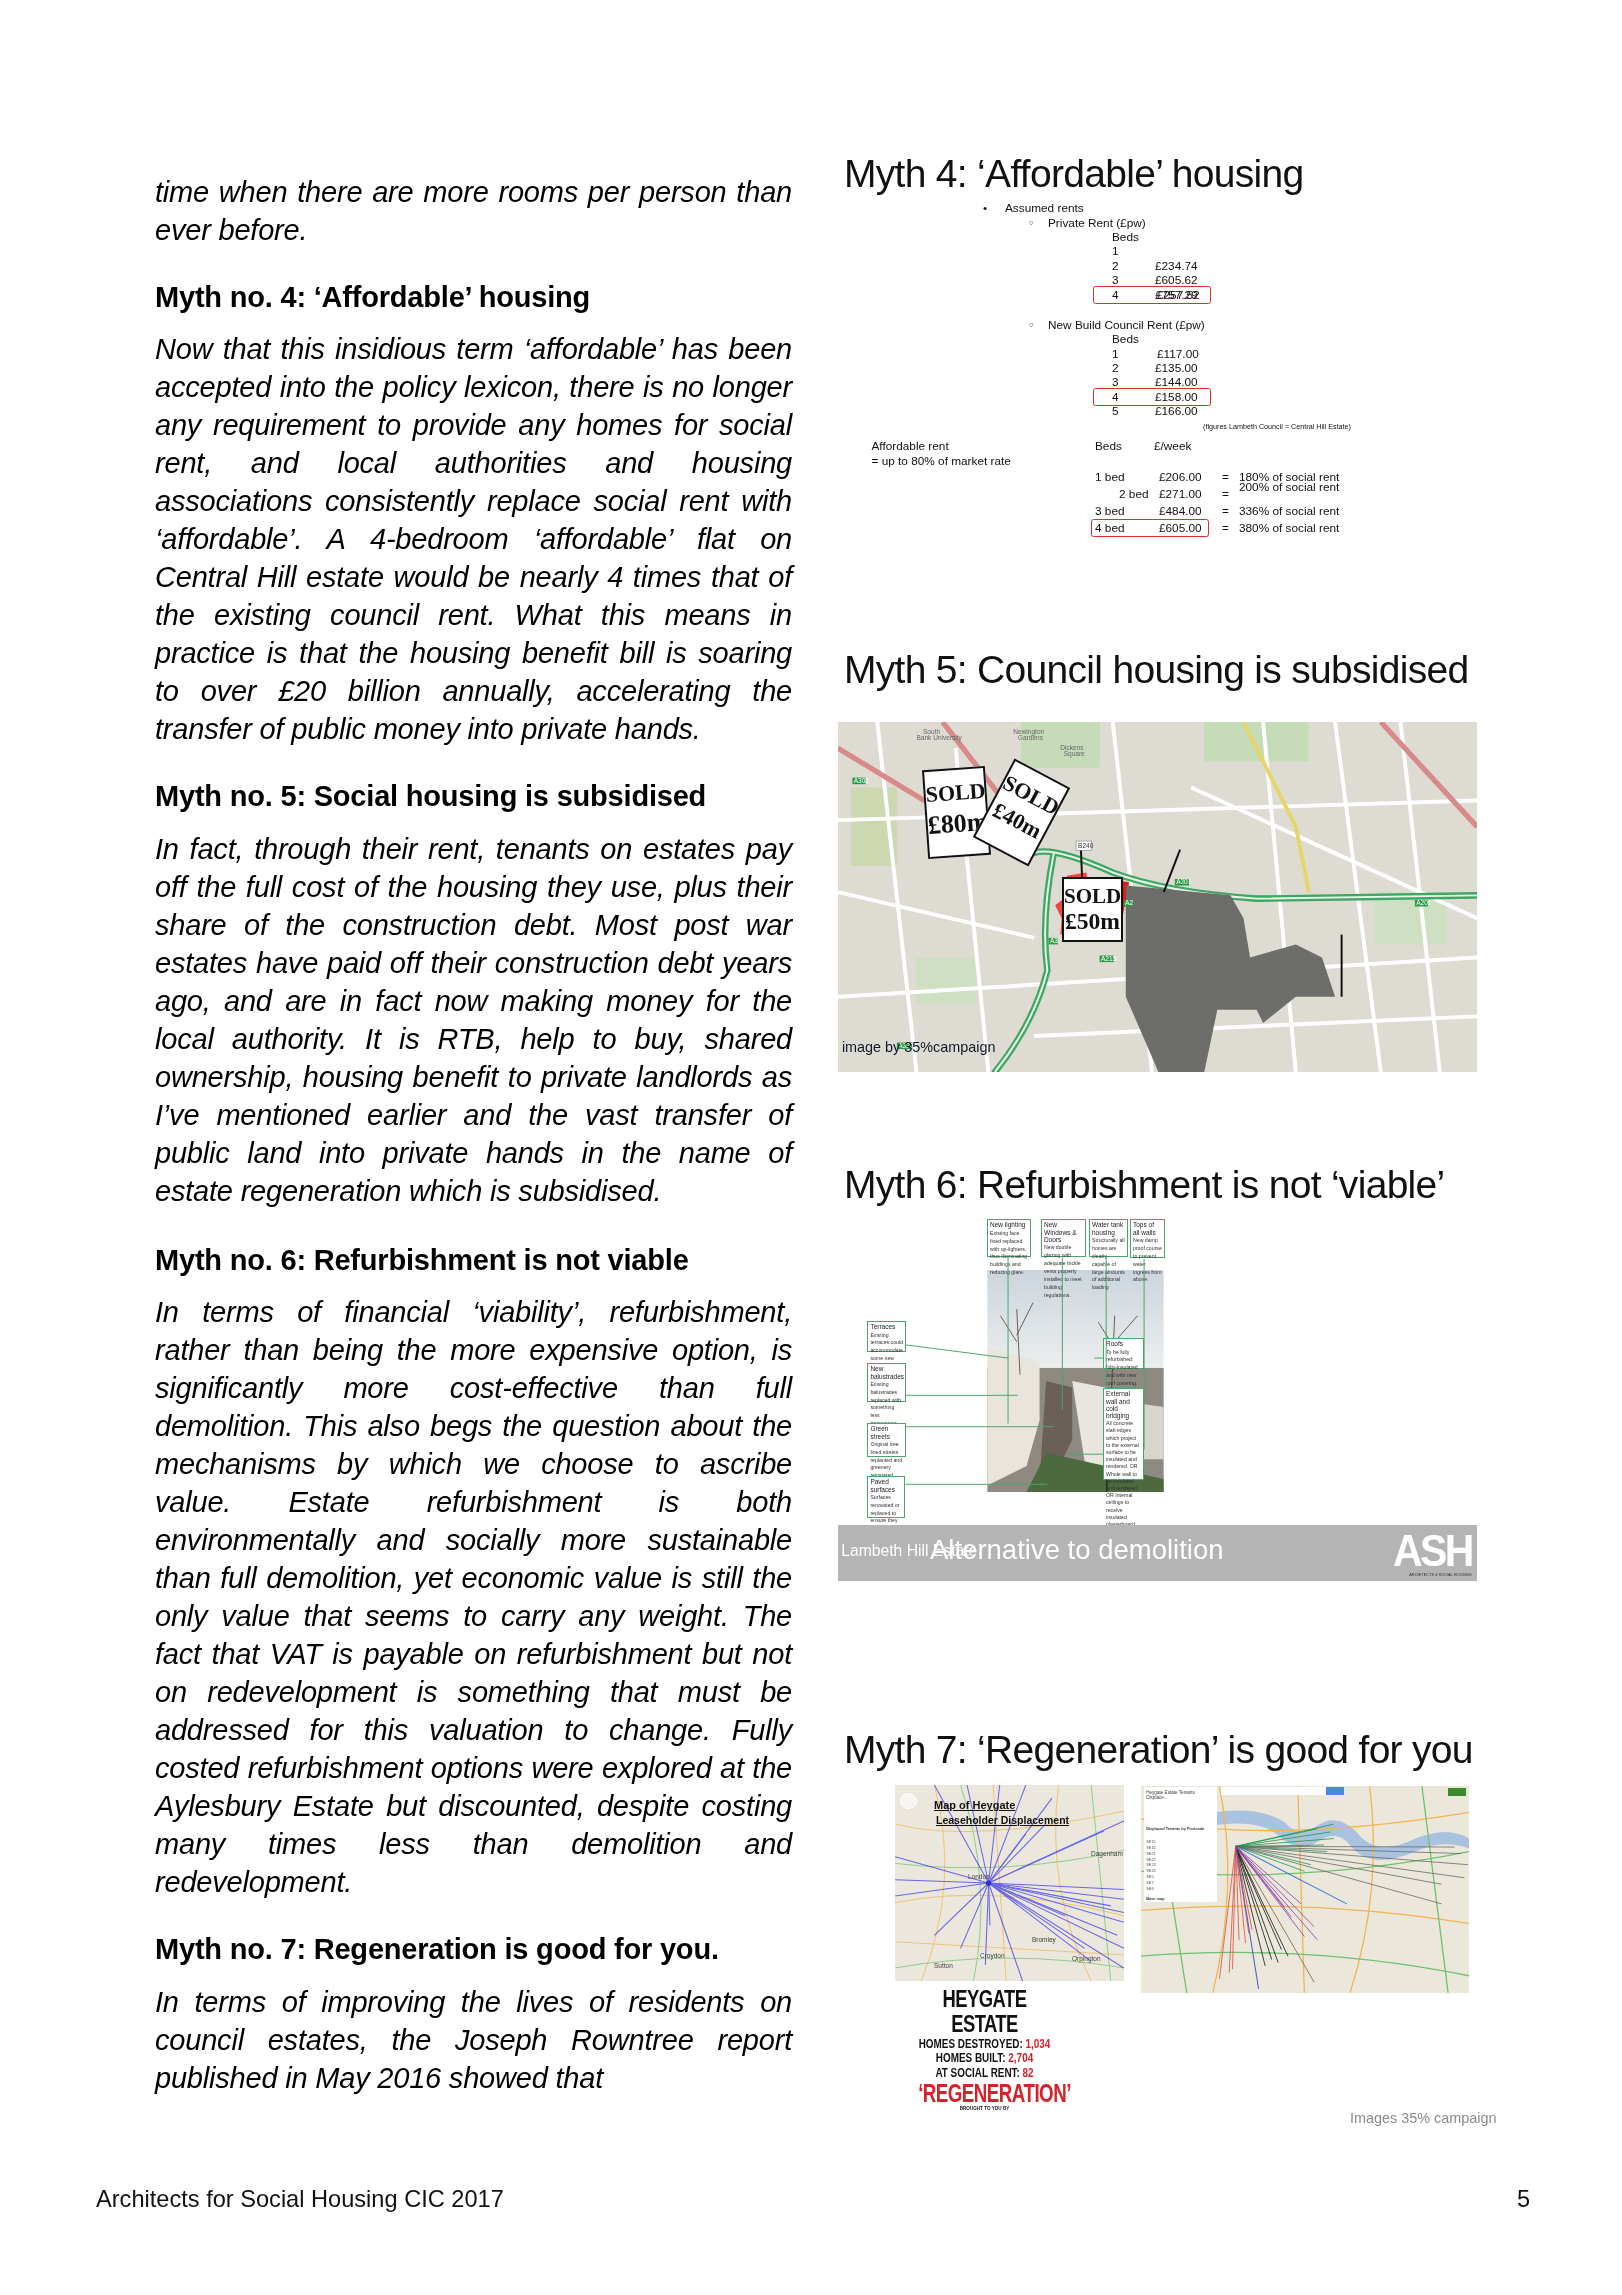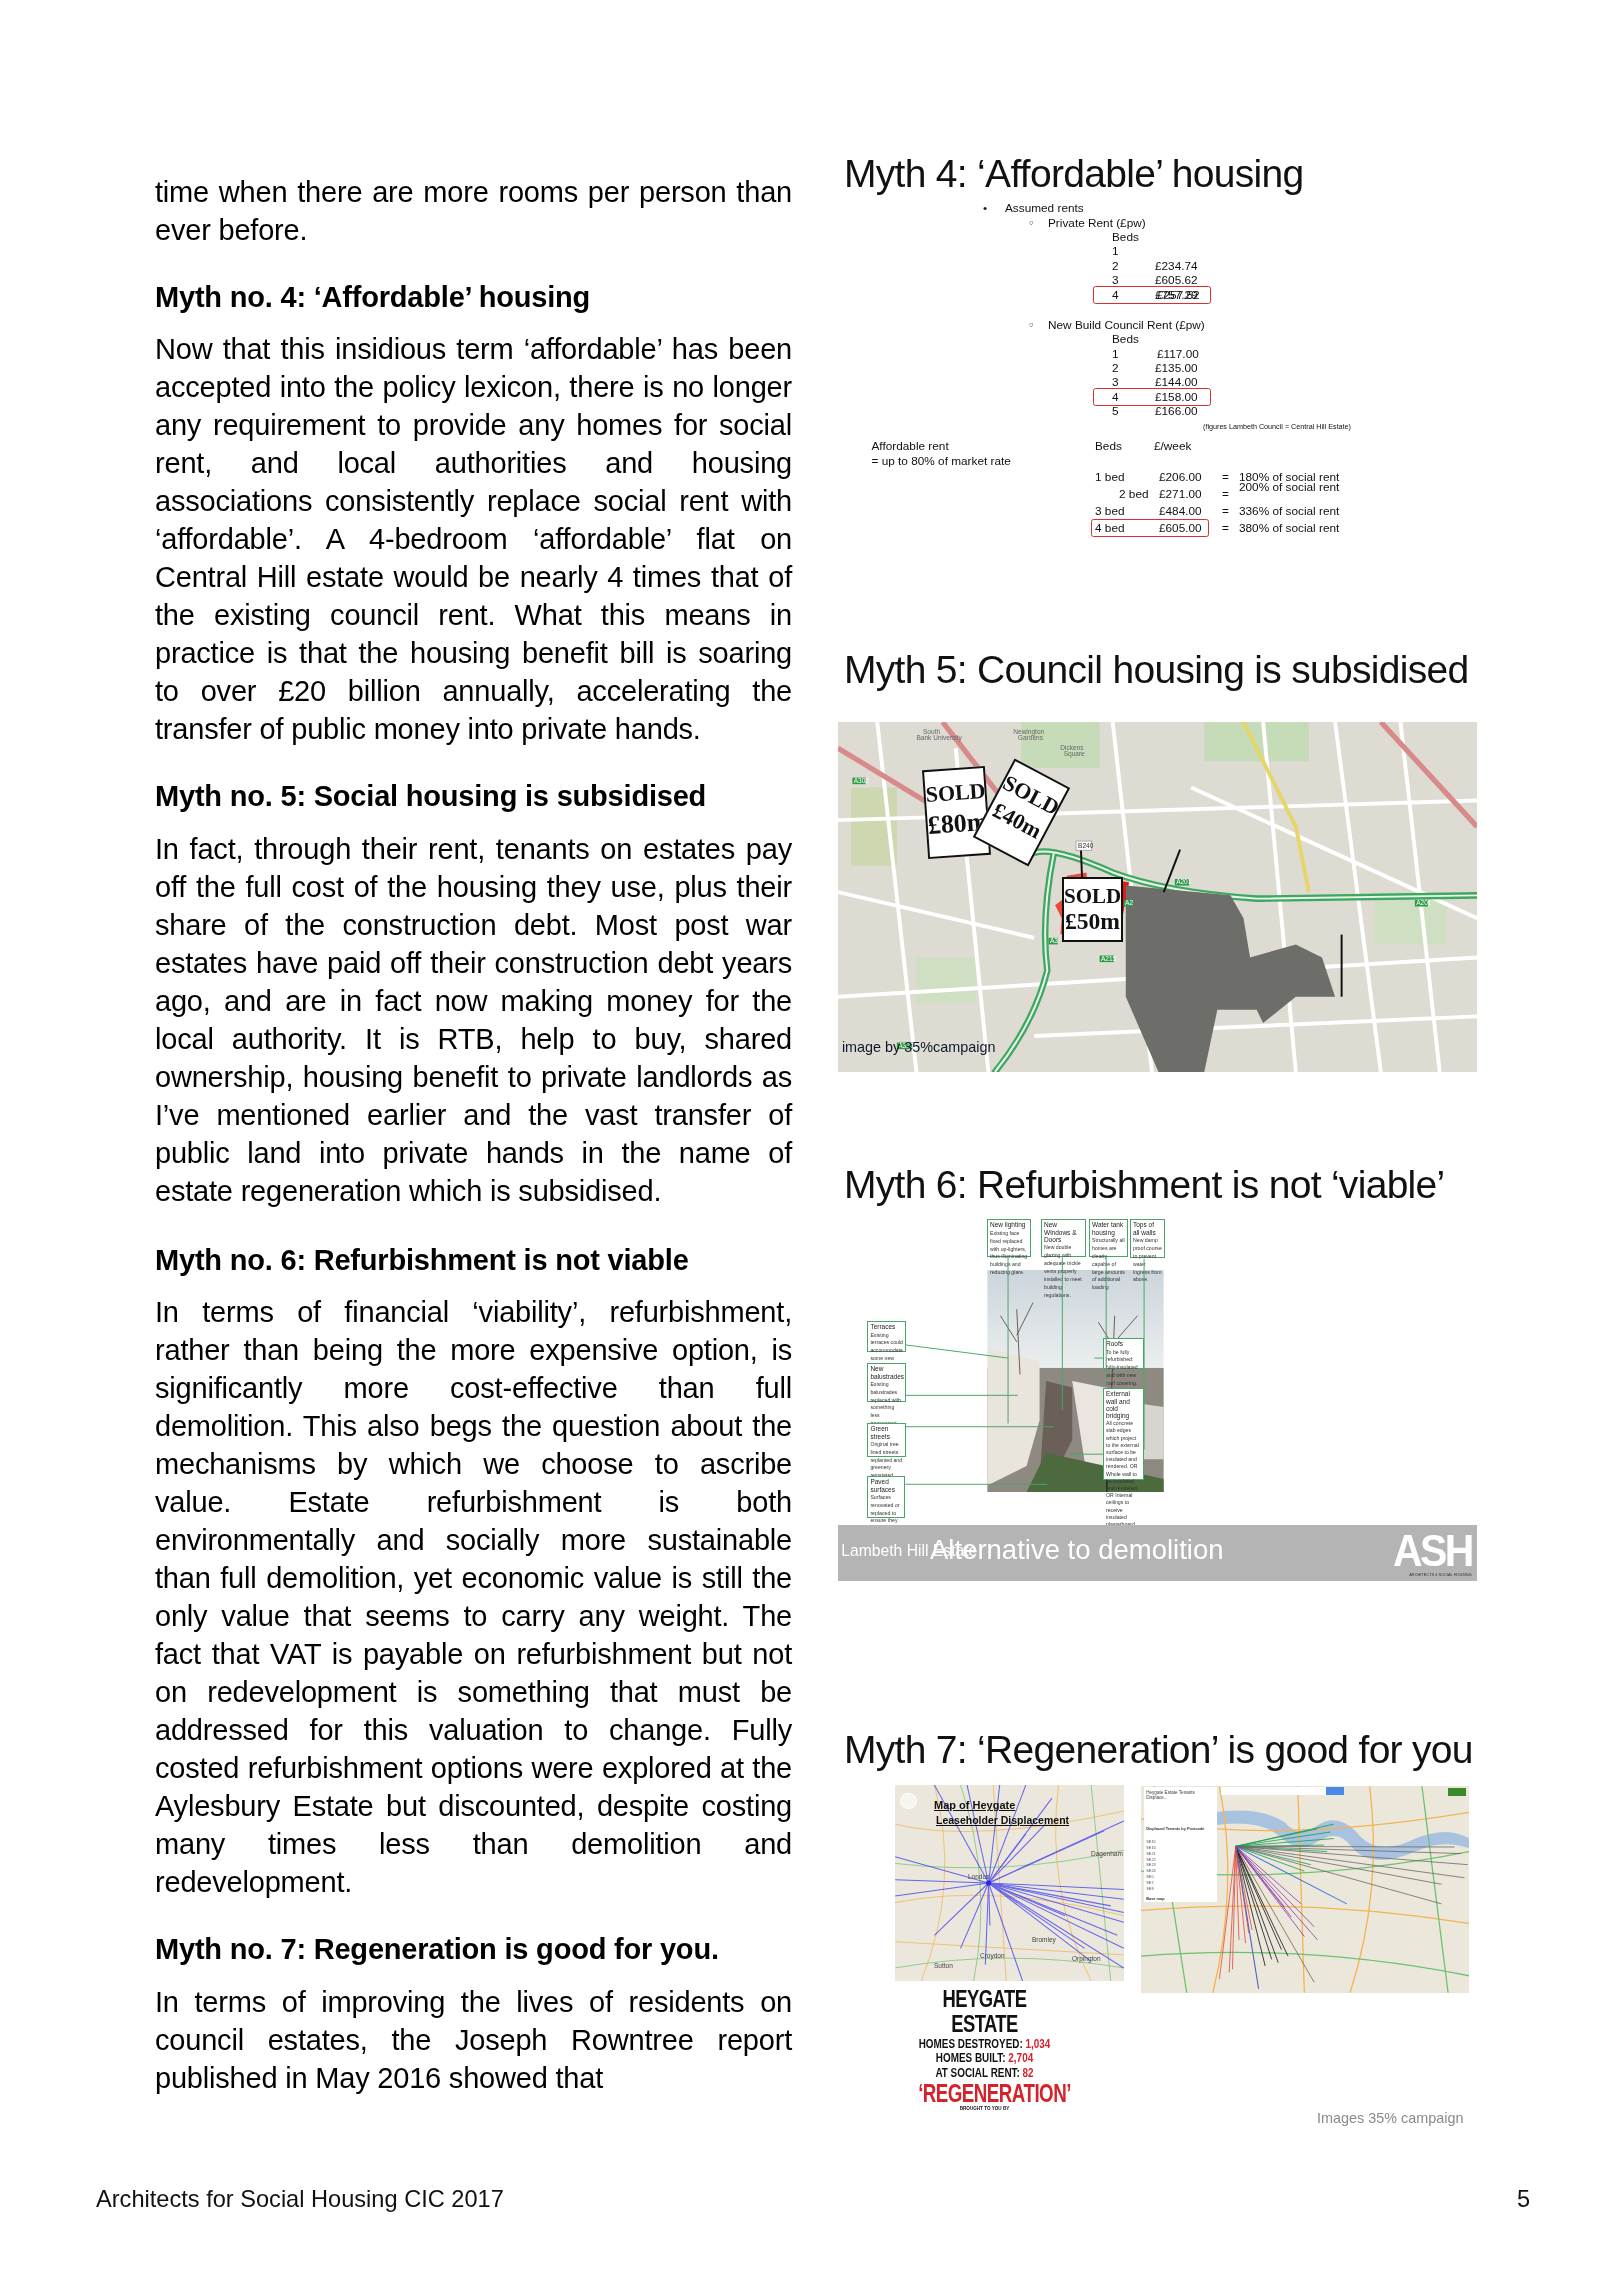--- a/index.html
+++ b/index.html
@@ -1,21 +1,21 @@
 <!DOCTYPE html>
 <html style="font-size:10.5px"><head>
 <meta charset="utf-8">
 <style>
   html, body { margin: 0; padding: 0; background: #ffffff; }
   body { width: 1623px; height: 2295px; position: relative; overflow: hidden;
          font-family: "Liberation Sans", sans-serif; color: #000; }
 
   
   .col-left { position: absolute; left: 155px; top: 173px; width: 637px; }
-  .para { font-size: 29px; line-height: 38px; text-align: justify; margin: 0; letter-spacing: -0.2px; }
+  .para { font-size: 29px; line-height: 38px; text-align: justify; margin: 0; letter-spacing: -0.2px; font-style: italic; }
   .heading { font-size: 29px; line-height: 38px; font-weight: bold; margin: 0; letter-spacing: -0.2px; }
   .gap-h { height: 29px; }
   .gap-p { height: 14.4px; }
 
   
   .slide-title { position: absolute; left: 844px; font-size: 39px; font-weight: normal;
                  letter-spacing: -0.7px; color: #111; white-space: nowrap; }
 
   
   .rent { position: absolute; font-family: "Liberation Sans", sans-serif; font-size: 11.8px; color: #111; line-height: 14.4px; }
@@ -479,17 +479,17 @@
       <div>SE7</div>
       <div>SE8</div>
     </div>
     <div style="margin-top:3.9px;font-weight:bold;color:#333;">Base map</div>
   </div>
   <div style="position:absolute;left:80px;top:1.3px;width:105px;height:7.9px;background:#fff;"></div>
   <div style="position:absolute;left:185px;top:1.3px;width:18.3px;height:7.9px;background:#4a88e8;"></div>
   <div style="position:absolute;right:2.6px;top:2px;width:18.3px;height:7.9px;background:#3a8a2a;"></div>
 </div>
 
-<div style="position:absolute;left:1317px;top:2110px;font-size:14.4px;color:#8a8a8a;">Images 35% campaign</div>
+<div style="position:absolute;left:1350px;top:2110px;font-size:14.4px;color:#8a8a8a;">Images 35% campaign</div>
 
 <div class="page-footer" style="left:96px;">Architects for Social Housing CIC 2017</div>
 <div class="page-footer" style="left:1517px;">5</div>
 
 
 </body></html>

